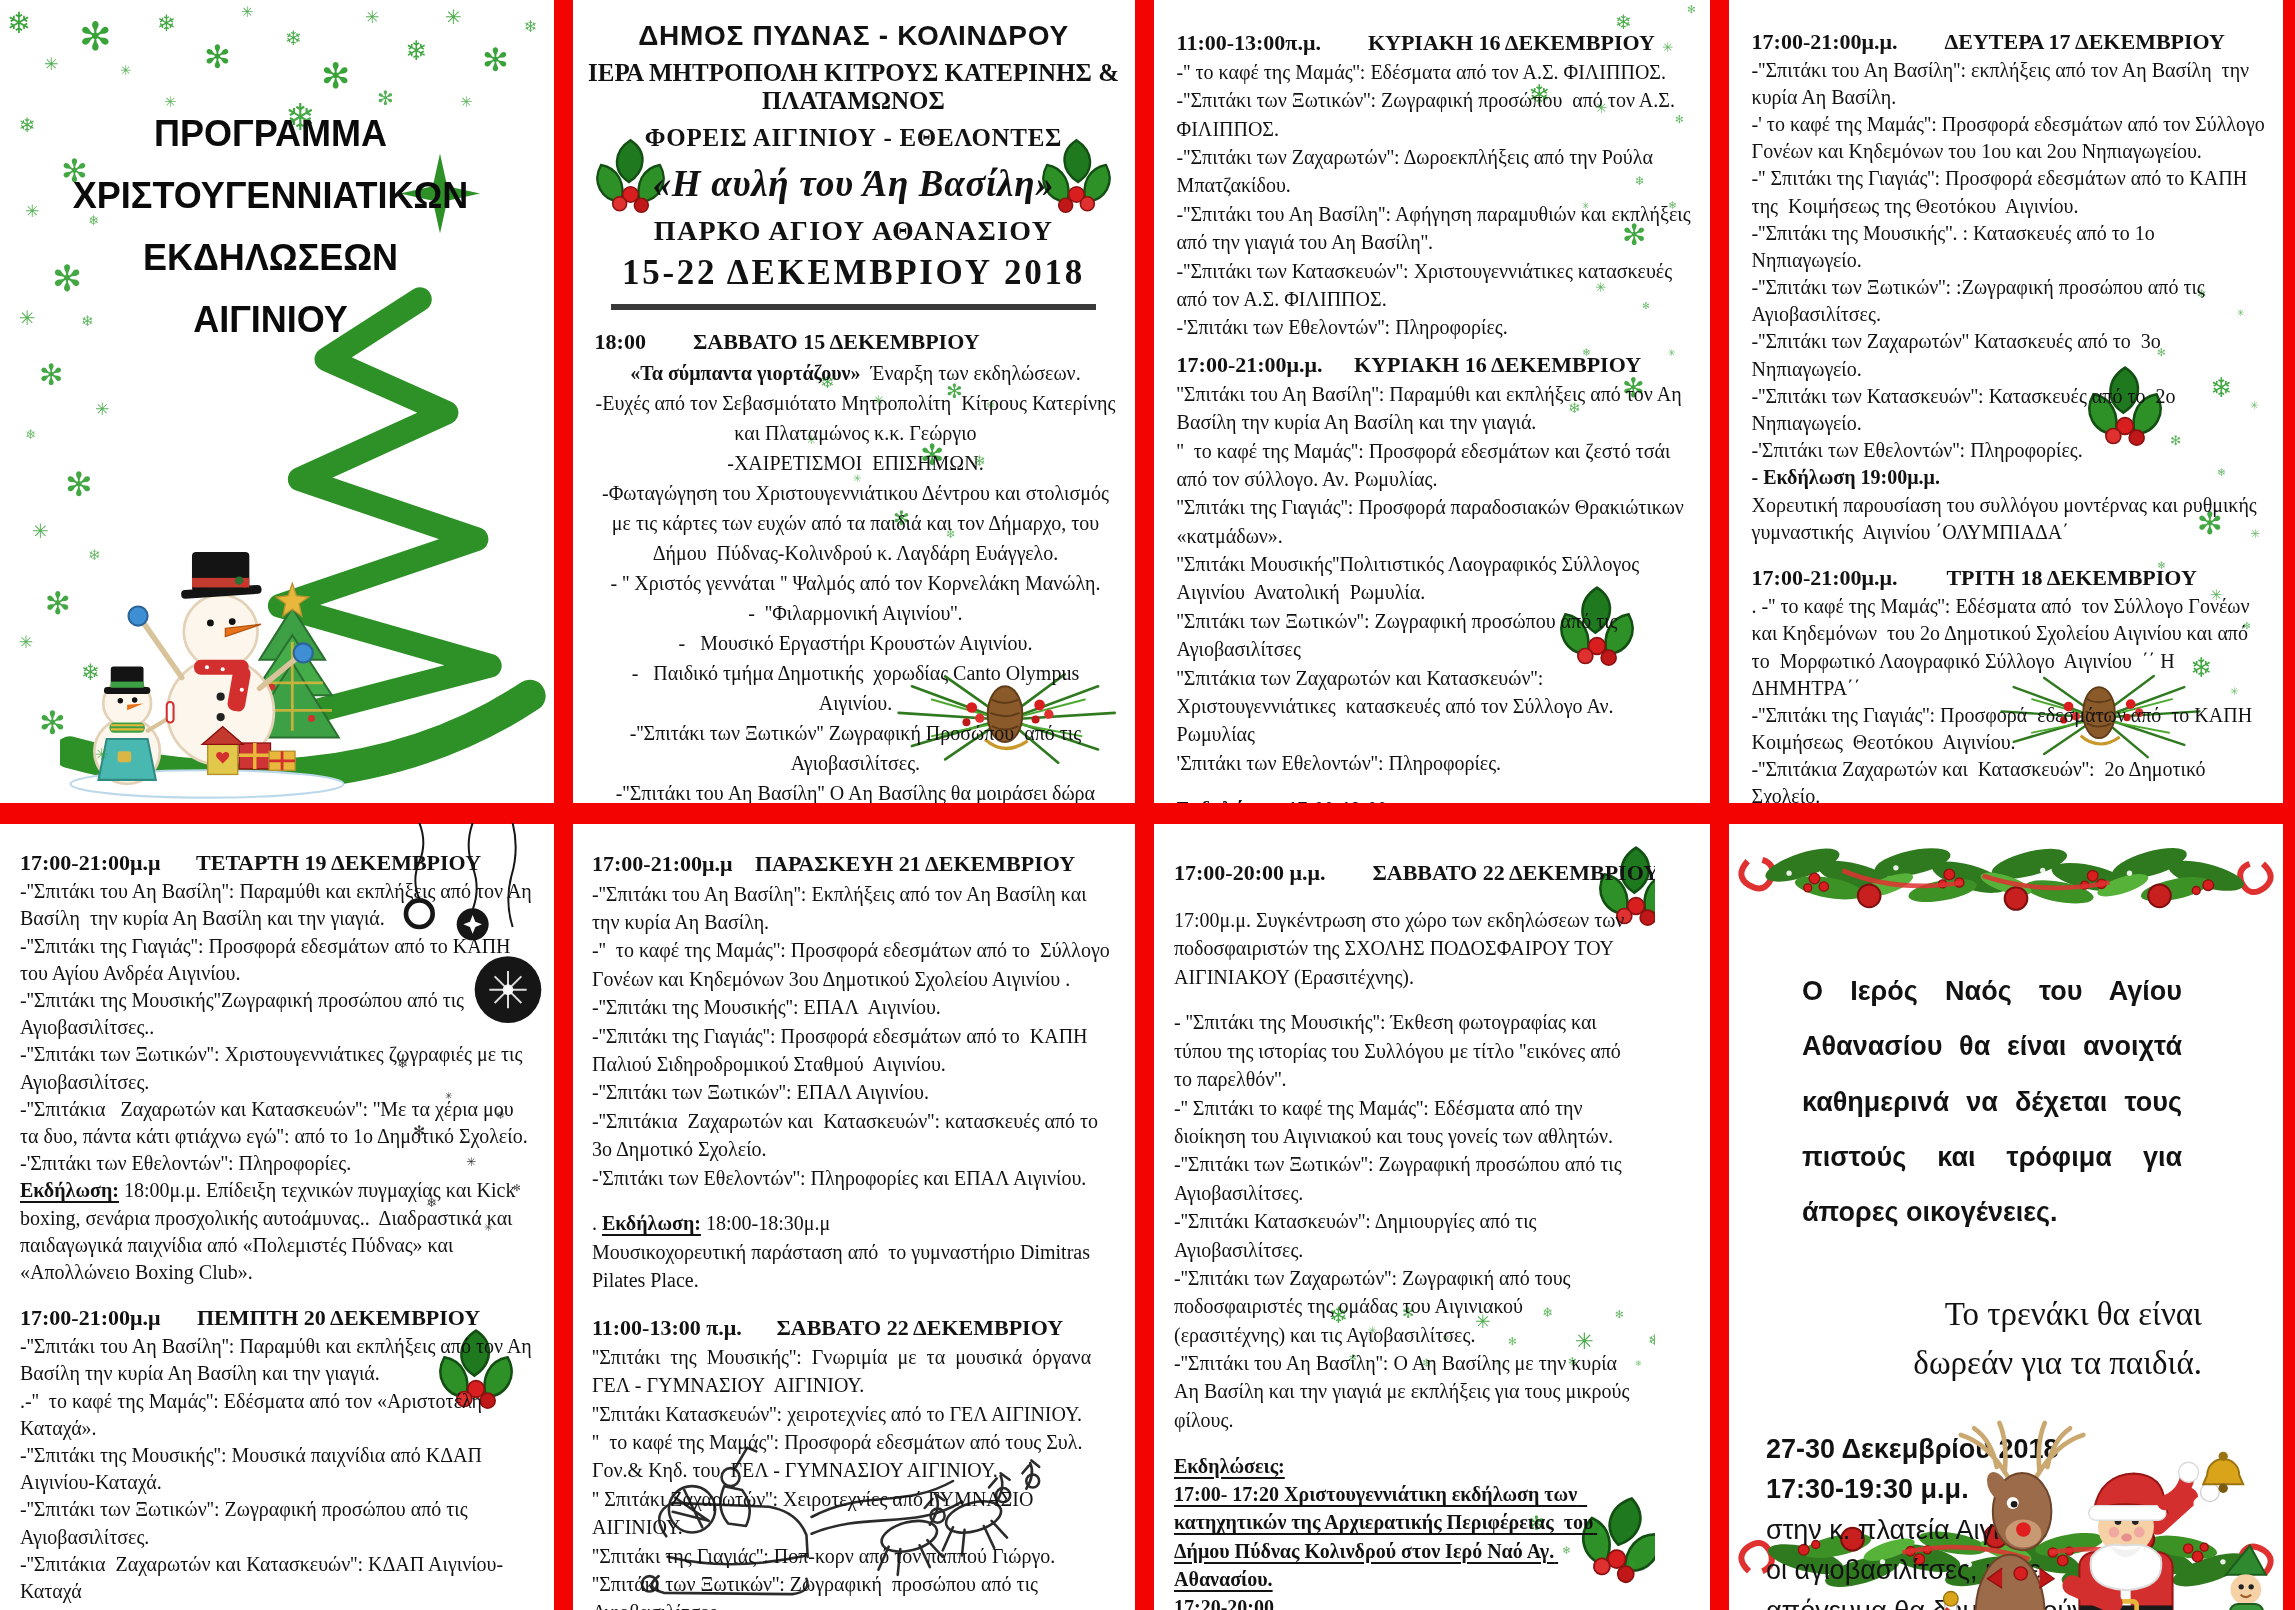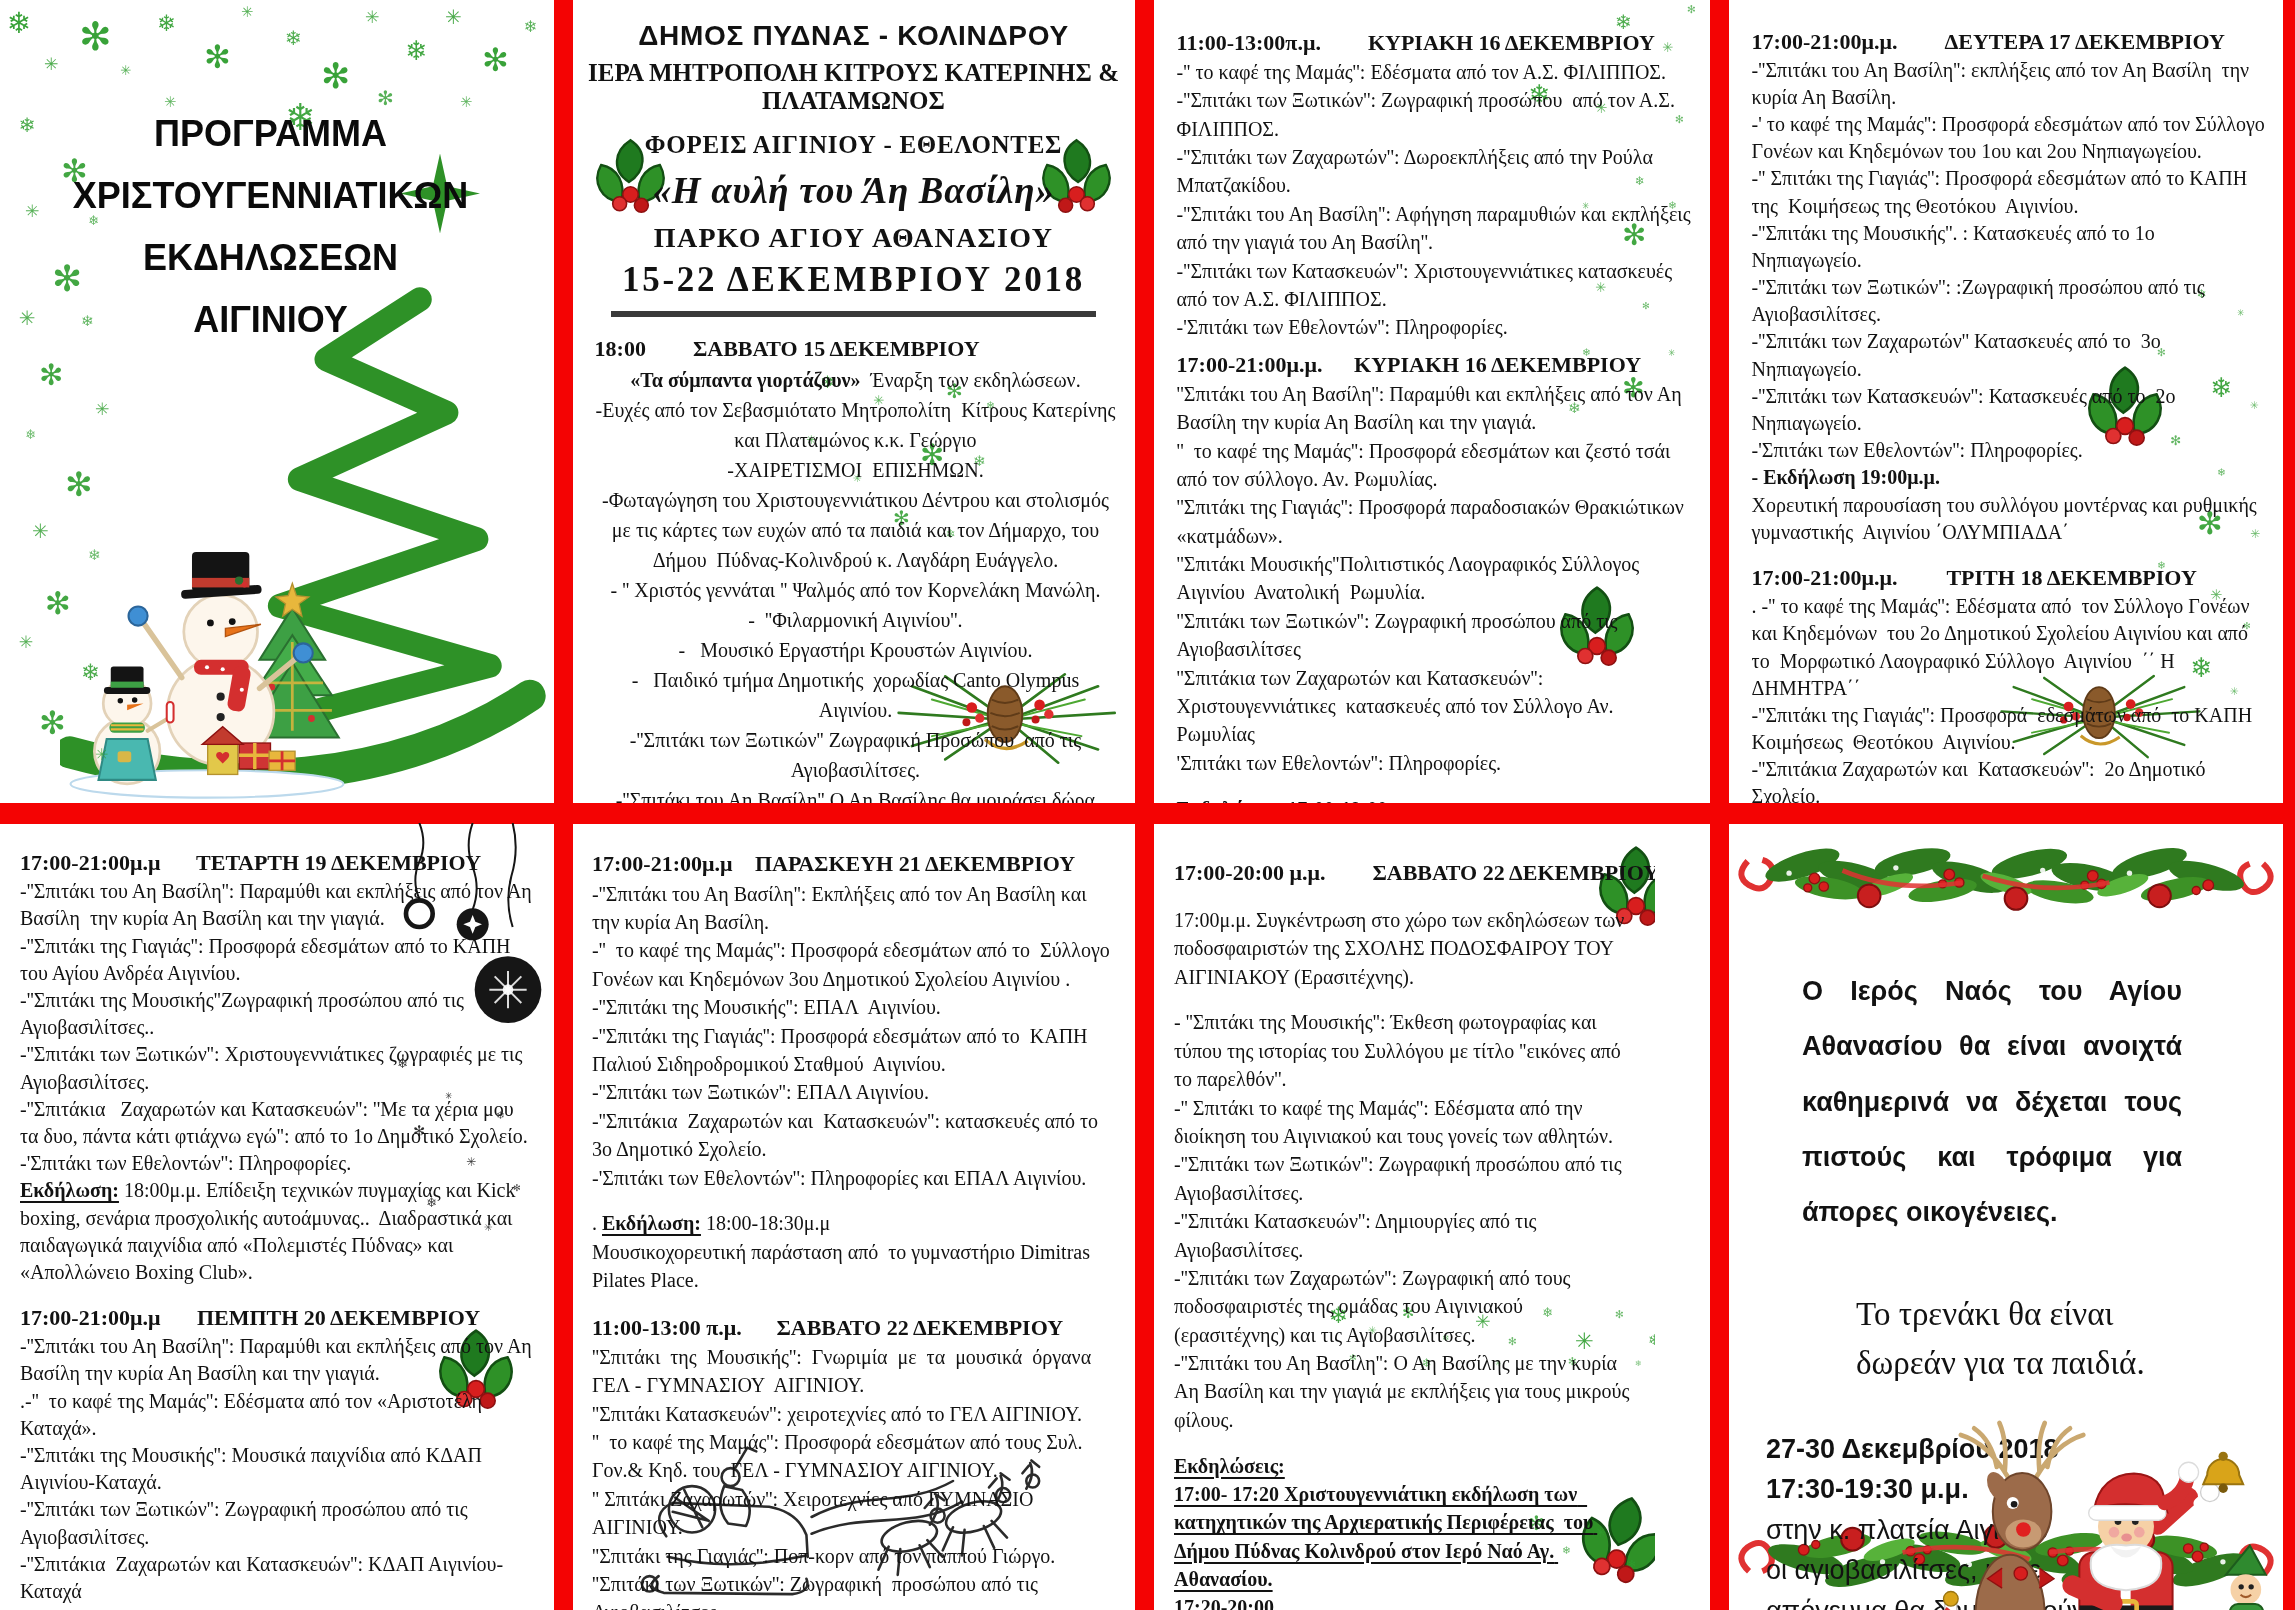--- a/index.html
+++ b/index.html
@@ -32,34 +32,34 @@
   .line.gap{margin-top:17.3px;}
 
   
   .cover-title{position:absolute;left:27px;right:40px;top:79px;text-align:center;z-index:3;
     font-family:"Liberation Sans",sans-serif;font-weight:800;font-size:36px;line-height:1.72;
     color:#0b0b0b;letter-spacing:0px;}
   
   .intro-head{position:relative;text-align:center;padding-top:20px;z-index:2;}
   .org1{font-family:"Liberation Sans",sans-serif;font-weight:800;font-size:28px;letter-spacing:0.7px;}
   .org2{font-weight:700;font-size:25px;margin-top:6.7px;letter-spacing:0px;}
-  .org3{font-weight:700;font-size:25px;margin-top:16px;letter-spacing:0.7px;}
+  .org3{font-weight:700;font-size:25px;margin-top:9px;letter-spacing:0.7px;}
   .script-title{font-style:italic;font-weight:600;font-size:37px;margin-top:10.7px;letter-spacing:0.7px;}
   .venue{font-weight:600;font-size:28px;margin-top:9.3px;letter-spacing:1.3px;}
   .dates{font-weight:800;font-size:35px;margin-top:6.7px;letter-spacing:2.7px;}
   .rule{height:6px;background:#3a3a3a;width:86%;margin:10.7px auto 4px;}
   .p-intro .body{padding:4px 18.7px 0 22.6px;}
   .p-intro .line{line-height:1.5;text-align:center;}
   .p-sun16 .body,.p-mon17 .body{padding:20px 17.3px 0 22.6px;}
   .p-wed19 .body,.p-fri21 .body,.p-sat22 .body{padding:18.7px 17.3px 0 20px;}
 
   
   .church{font-family:"Liberation Sans",sans-serif;font-weight:700;font-size:27px;line-height:2.05;
           text-align:justify;width:380px;margin:141px 0 0 73px;position:relative;z-index:2;}
-  .train{font-size:33px;line-height:1.5;text-align:left;width:346px;margin:49px 0 0 127px;position:relative;z-index:2;}
+  .train{font-size:33px;line-height:1.5;text-align:right;width:346px;margin:49px 0 0 127px;position:relative;z-index:2;}
   .santa-row{position:relative;margin-top:40px;z-index:2;}
   .santa-text{font-family:"Liberation Sans",sans-serif;font-size:27px;line-height:1.5;width:320px;margin-left:37px;}
   .santa-text .line{font-size:27px;line-height:1.5;}
 
   
   .fl{position:absolute;z-index:1;font-family:"DejaVu Sans",sans-serif;color:#2f9e2f;line-height:1;pointer-events:none;}
   .deco{position:absolute;z-index:1;pointer-events:none;}
   svg text{font-family:"Liberation Sans",sans-serif;}
 </style>
 </head>

